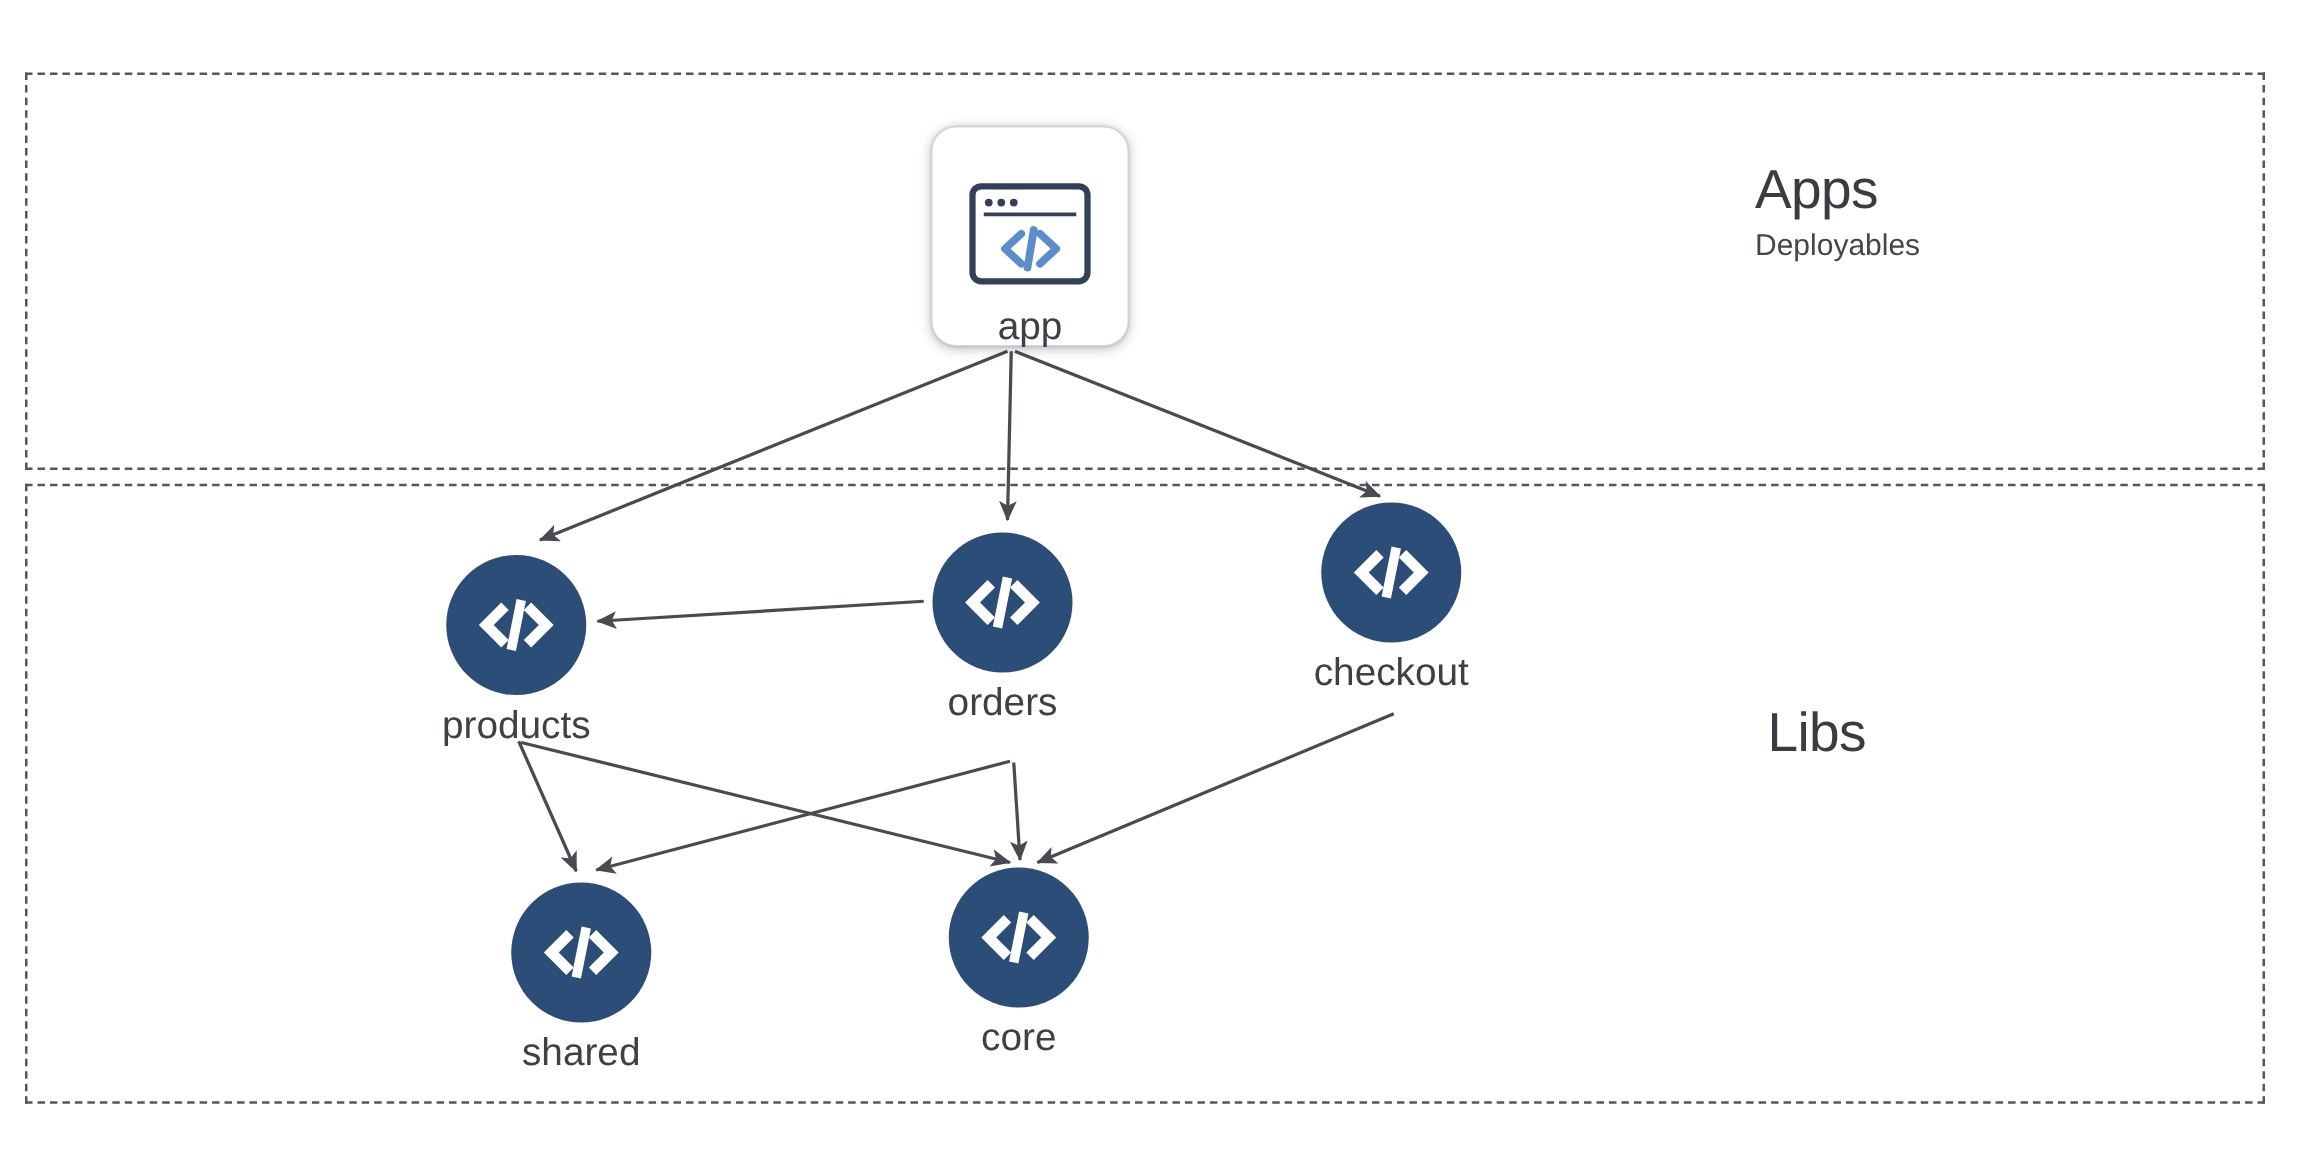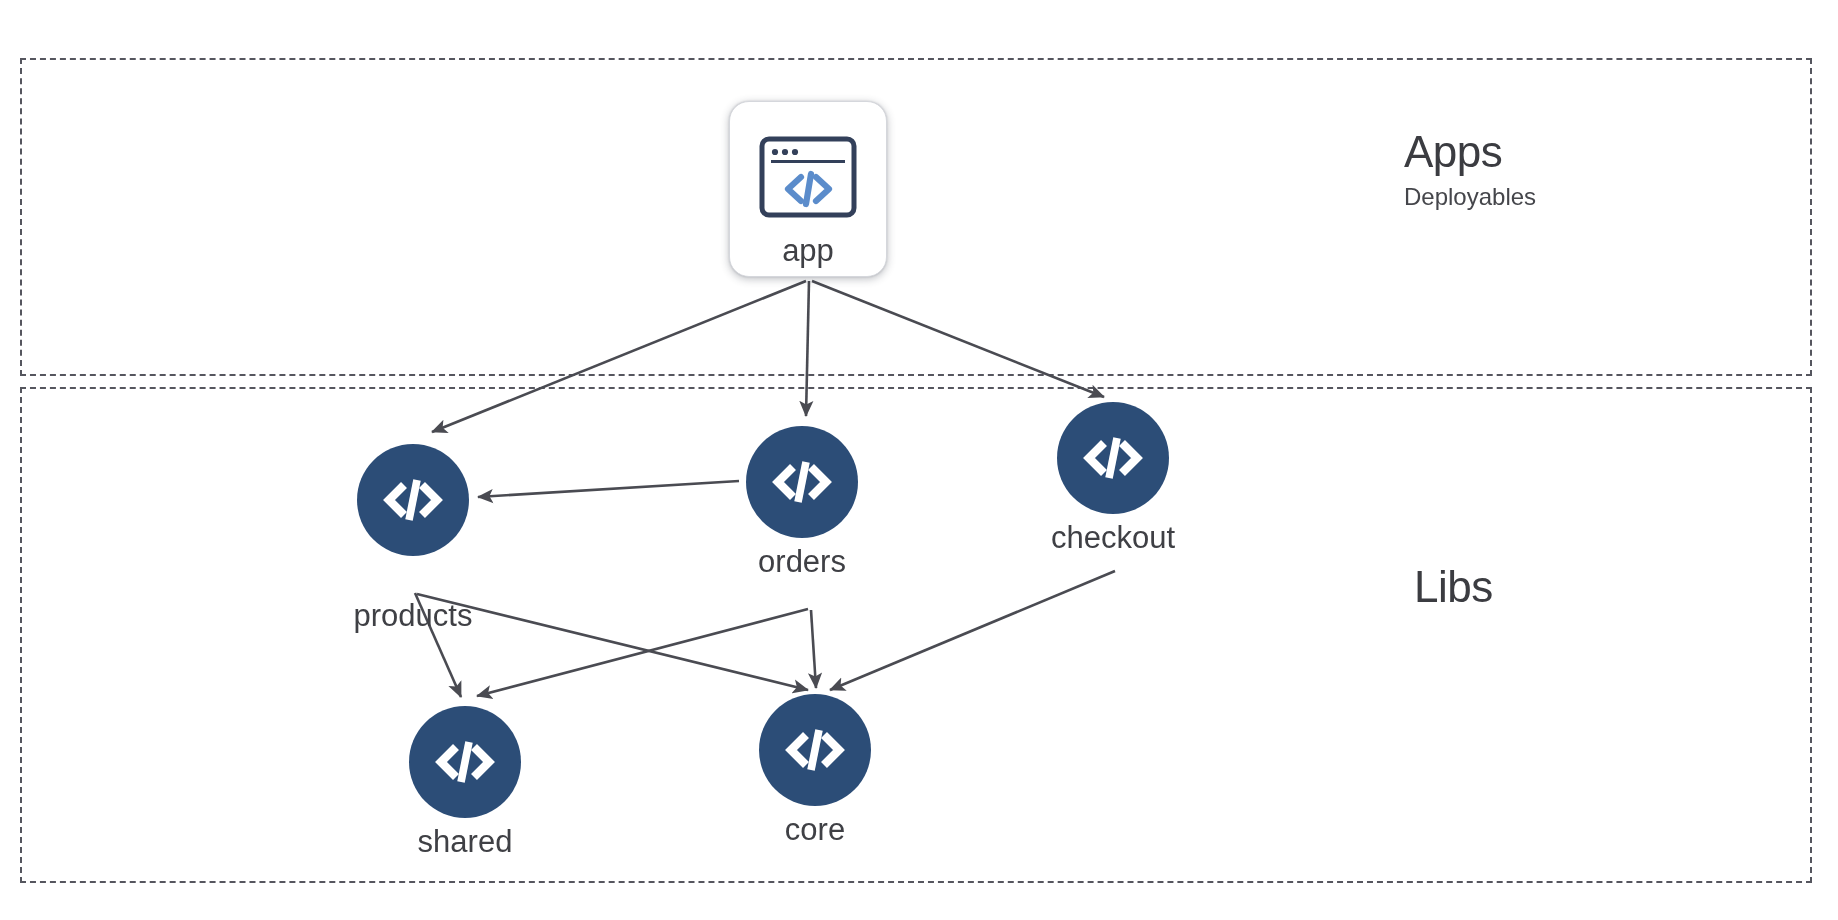--- a/index.html
+++ b/index.html
@@ -80,23 +80,24 @@
     position: absolute;
     width: 158px;
     height: 176px;
     border-radius: 20px;
     background: #ffffff;
     border: 1px solid #d5d7dc;
     box-shadow: 0 2px 9px rgba(40,45,60,0.30), 0 0 2px rgba(40,45,60,0.20);
     display: flex;
     flex-direction: column;
     align-items: center;
-    justify-content: center;
+    justify-content: flex-end;
     box-sizing: border-box;
     padding-top: 20px;
+    margin-left: 16px;
   }
   #node-app { left: 729px; top: 101px; }
 
   .app-icon {
     width: 118px;
     height: 92px;
     display: block;
   }
   .app-node-label {
     margin-top: 10px;
@@ -124,21 +125,21 @@
   }
   .lib-circle svg { display: block; }
   .lib-node-label {
     margin-top: 7px;
     font-size: 31px;
     color: #3f4045;
     white-space: nowrap;
     line-height: 1.1;
   }
 
-  #node-products { left: 357px; top: 444px; gap: 36px; }
+  #node-products { left: 357px; top: 444px; }
   #node-orders   { left: 746px; top: 426px; }
   #node-checkout { left: 1057px; top: 402px; }
   #node-shared   { left: 409px; top: 706px; }
   #node-core     { left: 759px; top: 694px; align-items: center; }
 </style>
 </head>
 <body>
 
 <div id="stage">
 

